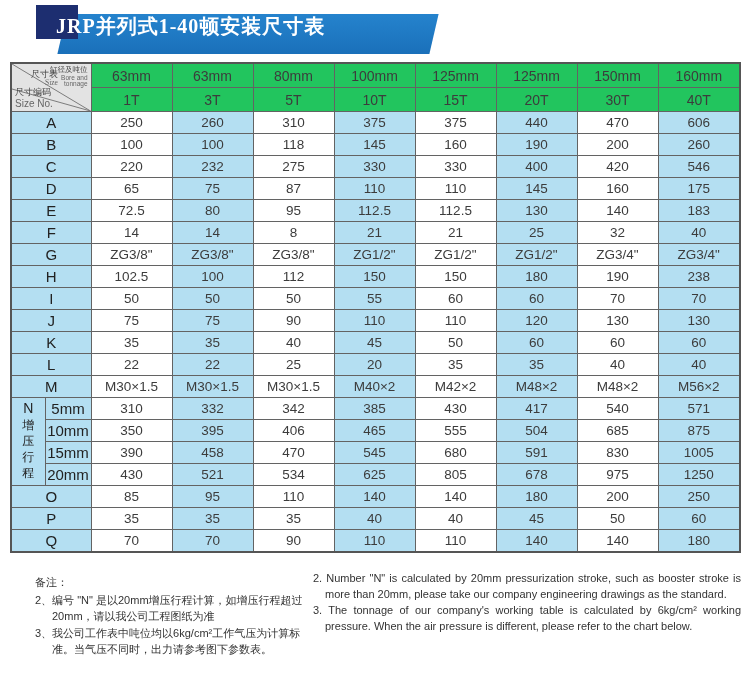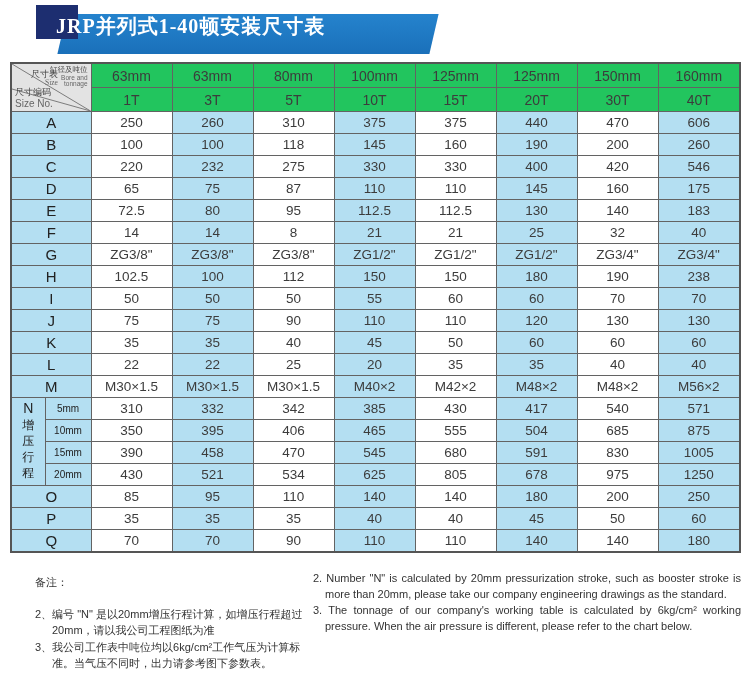--- a/index.html
+++ b/index.html
@@ -27,40 +27,40 @@
   .tbl-wrap{position:absolute;left:10px;top:62px;}
   table{border-collapse:collapse;table-layout:fixed;width:731px;border:2px solid #555;}
   td{
     border:1px solid #636363;text-align:center;vertical-align:middle;
     color:#3c3c3c;overflow:hidden;white-space:nowrap;padding:0;
   }
   .hd{height:23px;background:#22c55e;font-size:14px;}
   .dc{height:21px;font-size:13.5px;background:#fff;}
   .bl{background:#b4dff2;}
   .lbl{background:#b4dff2;font-size:15px;color:#222;}
-  .sub{font-size:10px;}
+  .sub{font-size:15px;}
   .nvert{font-size:12px;line-height:16px;padding-top:2px;vertical-align:top;}
   .nvert b{font-size:14px;font-weight:normal;}
 
   
   .corner{background:#e3e3e3;position:relative;}
   .corner .diag{position:absolute;left:0;top:0;width:100%;height:100%;}
   .corner .diag line{stroke:#7a7a7a;stroke-width:1;}
   .corner span{position:absolute;line-height:1.15;color:#444;text-align:left;}
   .cml{left:19px;top:5px;font-size:9px;}
   .cml i{font-style:normal;font-size:7.5px;color:#666;display:block;padding-left:14px;font-family:Liberation Serif, serif;}
   .ctr{right:3px;top:2px;font-size:7.5px;text-align:right !important;}
   .ctr em{font-style:normal;font-size:6.5px;color:#666;display:block;line-height:1.05;}
   .cbl{left:3px;bottom:2px;font-size:9px;}
   .cbl em{font-style:normal;font-size:10px;color:#666;display:block;}
 
   
   .notes-zh{position:absolute;left:35px;top:574px;width:274px;font-size:11px;line-height:1.5;color:#333;}
   .notes-en{position:absolute;left:313px;top:571px;width:428px;font-size:11px;line-height:1.45;color:#333;text-align:justify;}
-  .note-h{margin-bottom:15px;}
+  .note-h{margin-bottom:1px;}
   .notes-zh .note-item{padding-left:17px;text-indent:-17px;}
   .notes-en .note-item{padding-left:12px;text-indent:-12px;}
 </style>
 </head>
 <body>
 
 <div class="banner">
   <div class="banner-bg"></div>
   <div class="navy"></div>
   <div class="banner-txt">

